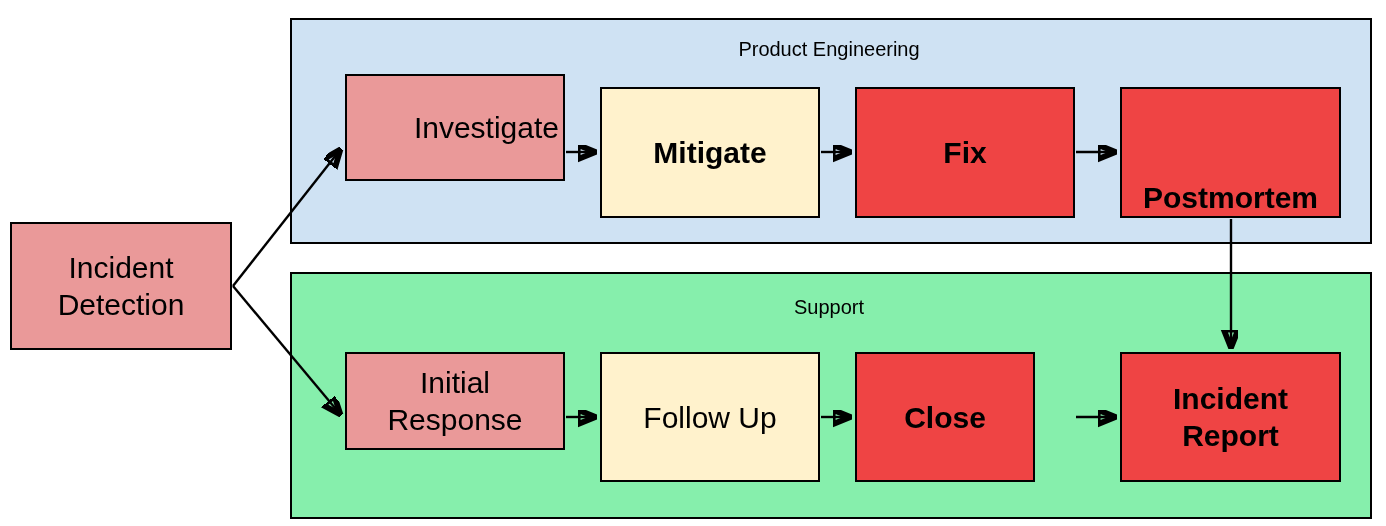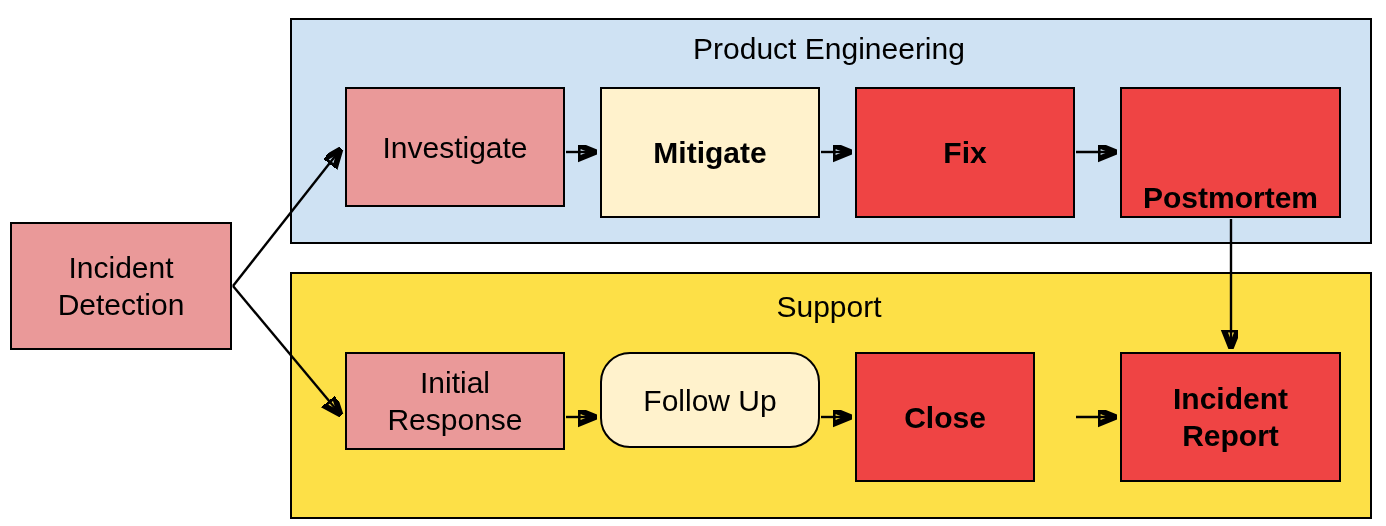--- a/index.html
+++ b/index.html
@@ -22,21 +22,21 @@
     position: absolute;
     background: #cfe2f3;
     border: 2px solid #000000;
     box-sizing: border-box;
   }
   .swimlane-title {
     position: absolute;
     left: 0;
     right: 4px;
     text-align: center;
-    font-size: 30px;
+    font-size: 20px;
     line-height: 34px;
     color: #000000;
     white-space: nowrap;
   }
   .node {
     position: absolute;
     border: 2px solid #000000;
     box-sizing: border-box;
     display: flex;
     align-items: center;
@@ -77,40 +77,40 @@
 <div id="canvas">
 
   <div id="shapes-layer">
       <div class="node fill-red" style="left: 10px; top: 222px; width: 222px; height: 128px;">
         <span class="node-label">Incident
 Detection</span>
       </div>
       <div class="swimlane" style="left: 290px; top: 18px; width: 1082px; height: 226px; background: rgb(207, 226, 243);">
         <div class="swimlane-title" style="top: 12px;">Product Engineering</div>
       </div>
-      <div class="node fill-red" style="left: 345px; top: 87px; width: 220px; height: 120px;">
+      <div class="node fill-red" style="left: 345px; top: 74px; width: 220px; height: 107px; justify-content: flex-end;">
         <span class="node-label">Investigate</span>
       </div>
       <div class="node fill-yellow" style="left: 600px; top: 87px; width: 220px; height: 131px; font-weight: bold;">
         <span class="node-label">Mitigate</span>
       </div>
       <div class="node fill-green" style="left: 855px; top: 87px; width: 220px; height: 131px;">
         <span class="node-label">Fix</span>
       </div>
       <div class="node fill-green" style="left: 1120px; top: 87px; width: 221px; height: 131px; align-items: flex-end;">
         <span class="node-label">Postmortem</span>
       </div>
-      <div class="swimlane" style="left: 290px; top: 272px; width: 1082px; height: 247px; background: #fde047;">
+      <div class="swimlane" style="left: 290px; top: 272px; width: 1082px; height: 247px; background: #86efac;">
         <div class="swimlane-title" style="top: 16px;">Support</div>
       </div>
       <div class="node fill-red" style="left: 345px; top: 352px; width: 220px; height: 98px;">
         <span class="node-label">Initial
 Response</span>
       </div>
-      <div class="node fill-yellow" style="left: 600px; top: 352px; width: 220px; height: 96px; border-radius: 30px;">
+      <div class="node fill-yellow" style="left: 600px; top: 352px; width: 220px; height: 130px;">
         <span class="node-label">Follow Up</span>
       </div>
       <div class="node fill-green" style="left: 855px; top: 352px; width: 180px; height: 130px;">
         <span class="node-label">Close</span>
       </div>
       <div class="node fill-green" style="left: 1120px; top: 352px; width: 221px; height: 130px;">
         <span class="node-label">Incident
 Report</span>
       </div>
     </div>

